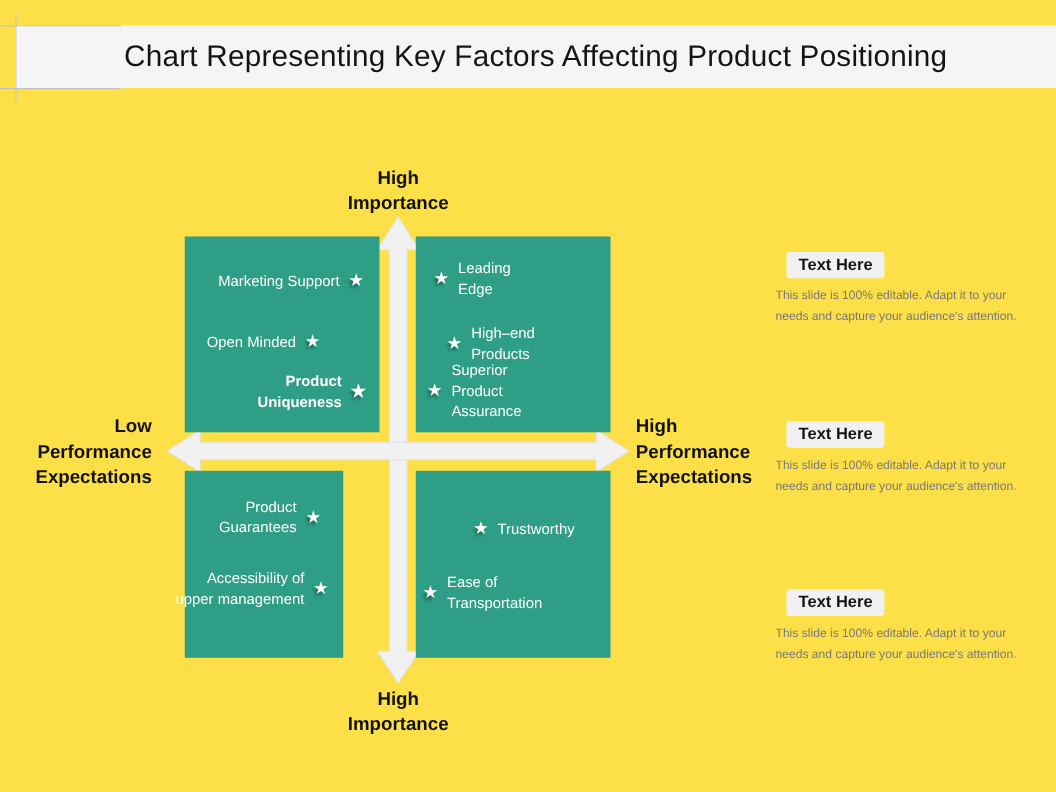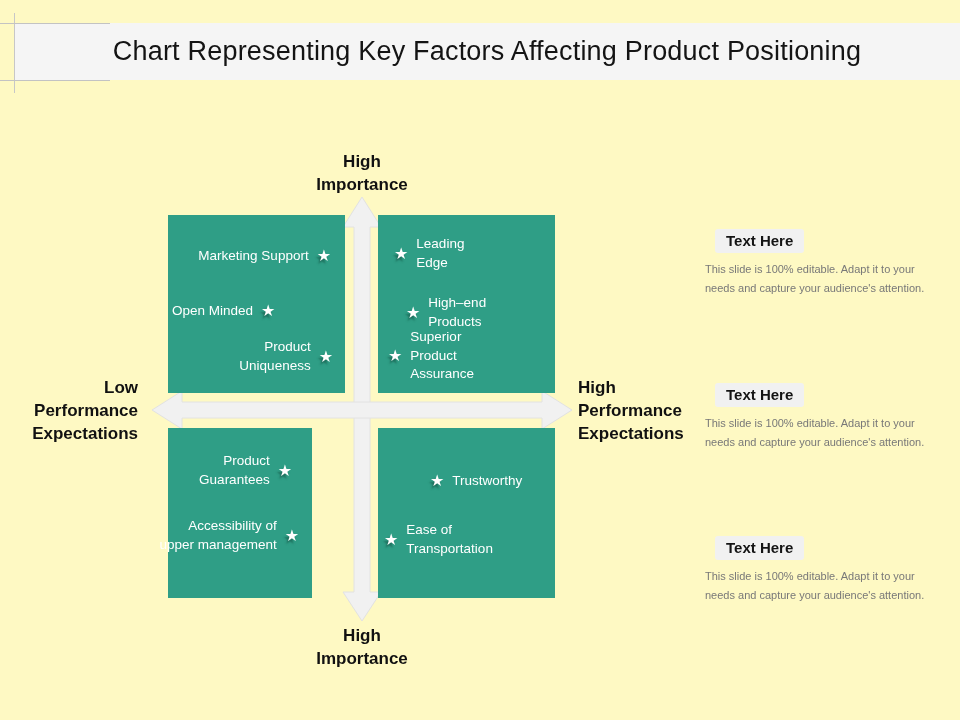--- a/index.html
+++ b/index.html
@@ -1,20 +1,20 @@
 <!DOCTYPE html>
 <html><head>
 <meta charset="utf-8">
 <style>
   * { margin:0; padding:0; box-sizing:border-box; }
   html,body { background:#ffffff; }
   body { font-family:"Liberation Sans", sans-serif; }
   #canvas {
     position:relative; width:960px; height:720px;
-    background:#fef9c3; overflow:hidden;
+    background:#fde047; overflow:hidden;
   }
 
   
   .title-band {
     position:absolute; left:14px; top:23px; width:946px; height:57px;
     background:#f5f5f5;
   }
   .page-title {
     position:absolute; left:0; top:0; width:100%; height:57px;
     line-height:57px; text-align:center;
@@ -50,22 +50,22 @@
   }
   .q-item .lbl-r { text-align:right; }
   .q-item .lbl-l { text-align:left; }
   .star {
     color:#ffffff; font-size:16px; line-height:16px;
     text-shadow:-2px 3px 2px rgba(15,75,60,0.55);
     flex:0 0 auto;
   }
   
   .tl-1 { top:32px;  right:14px; }
-  .tl-2 { top:87px;  left:4px;justify-content:space-between; }
-  .tl-3 { top:123px; right:12px; }
+  .tl-2 { top:87px;  left:20px;justify-content:space-between; }
+  .tl-3 { top:123px; right:12px;font-weight:bold; }
   .tl-3 .lbl-r { width:84px; }
   .tr-1 { top:20px;  left:16px; }
   .tr-1 .lbl-l { width:62px; }
   .tr-2 { top:79px;  left:28px; }
   .tr-2 .lbl-l { width:78px; }
   .tr-3 { top:113px; left:10px; }
   .tr-3 .lbl-l { width:84px; }
   .bl-1 { top:24px;  right:20px; }
   .bl-1 .lbl-r { width:92px; }
   .bl-2 { top:89px;  right:13px; }

